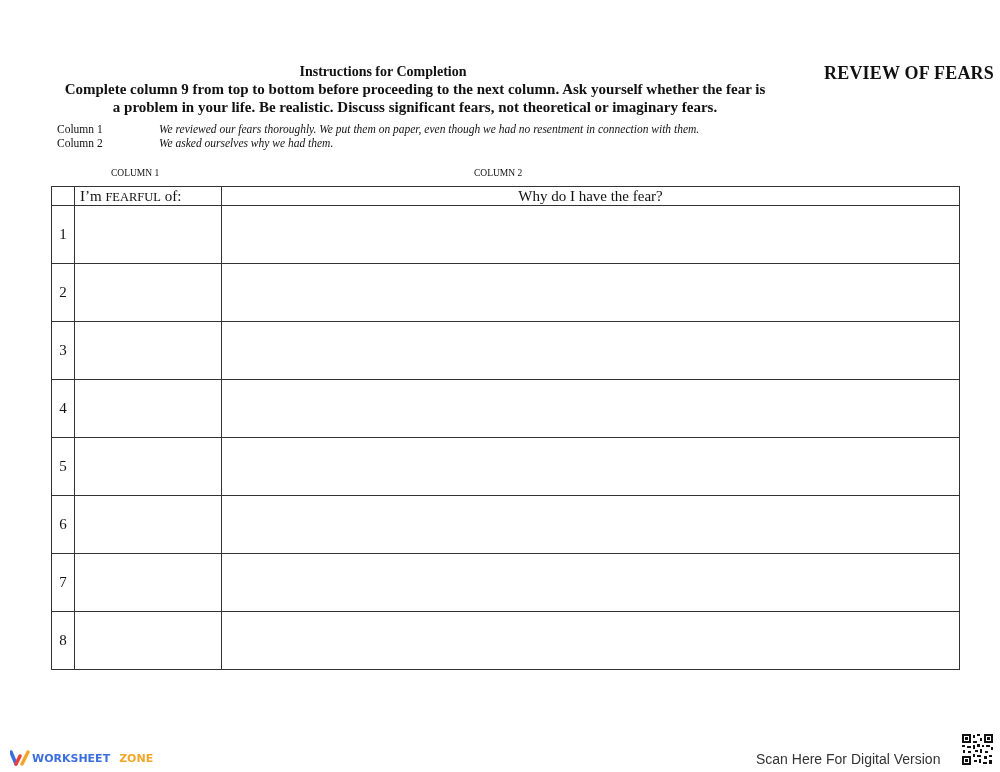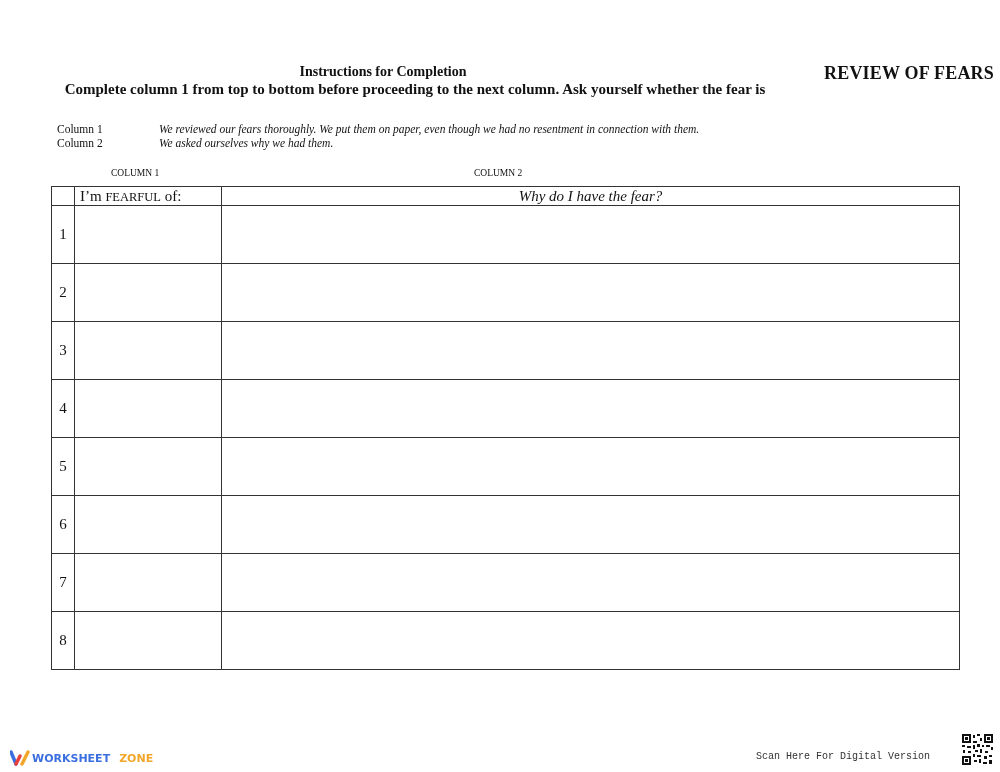--- a/index.html
+++ b/index.html
@@ -11,35 +11,36 @@
   .col-notes { left: 57px; top: 122px; font-size: 11.5px; line-height: 14px; }
   .col-notes .row { display: flex; }
   .col-notes .lbl { width: 62px; }
   .col-notes .desc { font-style: italic; margin-left: 40px; }
   .col-head { font-size: 9.5px; top: 168px; }
   table.grid { position: absolute; left: 51px; top: 186px; width: 909px; border-collapse: collapse; padding-left: 17px; }
   table.grid td { border: 1.2px solid #333; padding: 0; }
   .hdr td { height: 18px; font-size: 15px; }
   .c0 { width: 22px; text-align: center; font-size: 15px; }
   .c1 { width: 141px; padding-left: 5px !important; }
-  .c2 { text-align: center; font-style: italic; }
+  .c2 { text-align: center; }
   .body-row td { height: 57px; }
   .small-caps { font-size: 12.5px; }
   .footer-logo { left: 10px; top: 750px; display: flex; align-items: center; font-family: "DejaVu Sans", sans-serif; font-weight: bold; font-size: 11px; }
   .footer-logo .w1 { color: #3b6fe0; }
   .footer-logo .w2 { color: #f2a72b; margin-left: 9px; }
-  .scan { left: 756px; top: 751px; font-family: Liberation Mono, monospace; font-size: 10px; color: #333; }
+  .scan { left: 756px; top: 751px; font-family: Liberation Sans, sans-serif; font-size: 14px; color: #333; }
   .qr { left: 961px; top: 733px; width: 33px; height: 33px; }
 </style>
 </head>
 <body>
 
 <div class="abs instr-title">Instructions for Completion</div>
 <div class="abs instr-body">
-  <div>Complete column 1 from top to bottom before proceeding to the next column. Ask yourself whether the fear is</div>
+  <div>Complete column 9 from top to bottom before proceeding to the next column. Ask yourself whether the fear is</div>
+  <div>a problem in your life. Be realistic. Discuss significant fears, not theoretical or imaginary fears.</div>
 </div>
 <div class="abs page-title">REVIEW OF FEARS</div>
 
 <div class="abs col-notes">
   <div class="row">
     <span class="lbl">Column 1</span>
     <span class="desc">We reviewed our fears thoroughly. We put them on paper, even though we had no resentment in connection with them.</span>
   </div>
   <div class="row">
     <span class="lbl">Column 2</span>

